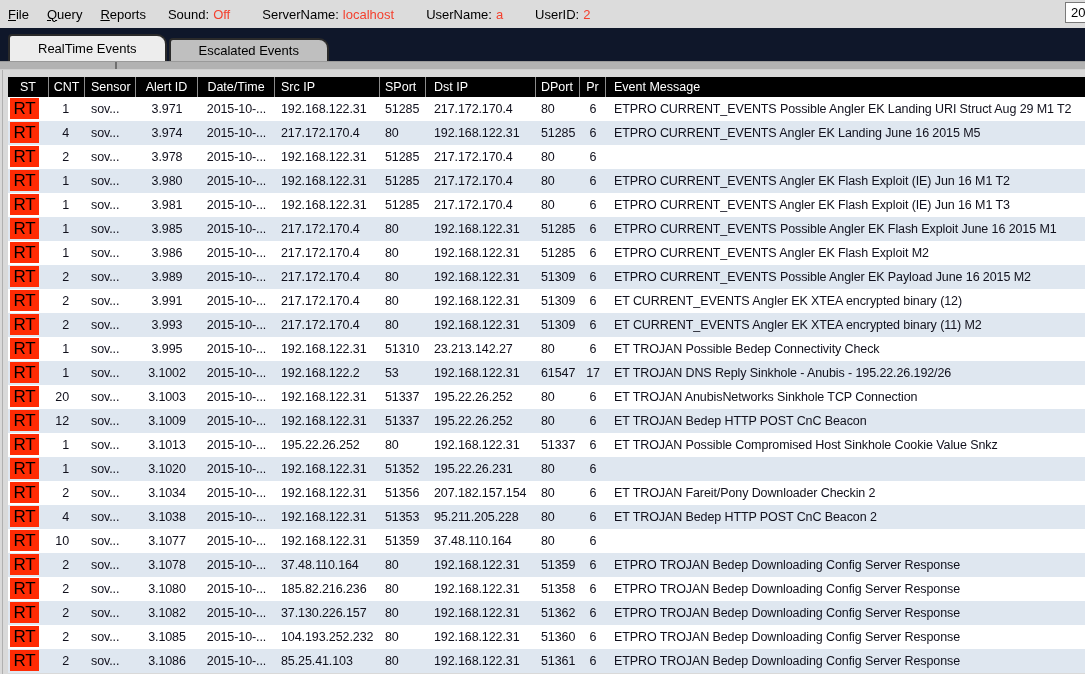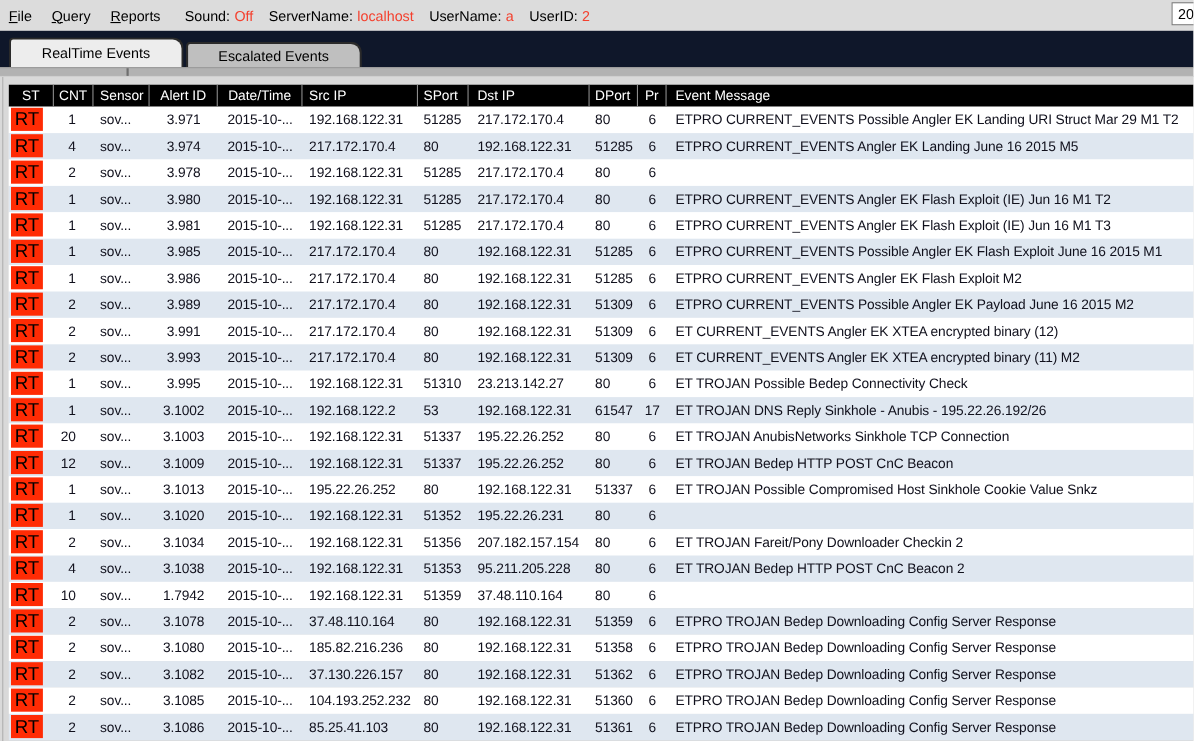--- a/index.html
+++ b/index.html
@@ -8,21 +8,21 @@
     font-family:"Liberation Sans","DejaVu Sans",sans-serif;
     background:#d9d9d9; position:relative; color:#000;
   }
   
   .menubar {
     height:28px; background:#dcdcdc; display:flex; align-items:center;
     padding-left:8px; position:relative; font-size:13px;
   }
   .menu-item { padding:4px 10px 4px 0; margin-right:8px; cursor:default; }
   .menu-item u { text-decoration:underline; }
-  .status-group { display:flex; align-items:center; margin-left:4px; }
+  .status-group { display:flex; align-items:center; margin-left:4px;gap:18px; }
   .status-pair { margin-right:14px; white-space:nowrap; }
   .status-label { color:#000; }
   .status-value { color:#f4402e; margin-left:4px; }
   .clock-box {
     position:absolute; right:-16px; top:2px; background:#ffffff;
     border:1px solid #7a7a7a; padding:2px 10px 2px 5px; font-size:13px;
     min-width:36px; color:#000;
   }
   
   .tabbar {
@@ -120,21 +120,21 @@
         <div class="cell a-center" style="text-align: left;"><span class="badge" style="background: rgb(255, 43, 4);">RT</span></div>
         <div class="cell c-cnt">1</div>
         <div class="cell a-left6">sov...</div>
         <div class="cell a-center">3.971</div>
         <div class="cell a-center">2015-10-...</div>
         <div class="cell a-left6">192.168.122.31</div>
         <div class="cell a-left5">51285</div>
         <div class="cell a-left8">217.172.170.4</div>
         <div class="cell a-left5">80</div>
         <div class="cell a-center">6</div>
-        <div class="cell a-left8">ETPRO CURRENT_EVENTS Possible Angler EK Landing URI Struct Mar 29 M1 T2</div>
+        <div class="cell a-left8">ETPRO CURRENT_EVENTS Possible Angler EK Landing URI Struct Aug 29 M1 T2</div>
       </div>
       <div class="grid-row row even">
         <div class="cell a-center" style="text-align: left;"><span class="badge" style="background: rgb(255, 43, 4);">RT</span></div>
         <div class="cell c-cnt">4</div>
         <div class="cell a-left6">sov...</div>
         <div class="cell a-center">3.974</div>
         <div class="cell a-center">2015-10-...</div>
         <div class="cell a-left6">217.172.170.4</div>
         <div class="cell a-left5">80</div>
         <div class="cell a-left8">192.168.122.31</div>
@@ -345,21 +345,21 @@
         <div class="cell a-left5">51353</div>
         <div class="cell a-left8">95.211.205.228</div>
         <div class="cell a-left5">80</div>
         <div class="cell a-center">6</div>
         <div class="cell a-left8">ET TROJAN Bedep HTTP POST CnC Beacon 2</div>
       </div>
       <div class="grid-row row odd">
         <div class="cell a-center" style="text-align: left;"><span class="badge" style="background: rgb(255, 43, 4);">RT</span></div>
         <div class="cell c-cnt">10</div>
         <div class="cell a-left6">sov...</div>
-        <div class="cell a-center">1.7942</div>
+        <div class="cell a-center">3.1077</div>
         <div class="cell a-center">2015-10-...</div>
         <div class="cell a-left6">192.168.122.31</div>
         <div class="cell a-left5">51359</div>
         <div class="cell a-left8">37.48.110.164</div>
         <div class="cell a-left5">80</div>
         <div class="cell a-center">6</div>
       </div>
       <div class="grid-row row even">
         <div class="cell a-center" style="text-align: left;"><span class="badge" style="background: rgb(255, 43, 4);">RT</span></div>
         <div class="cell c-cnt">2</div>

